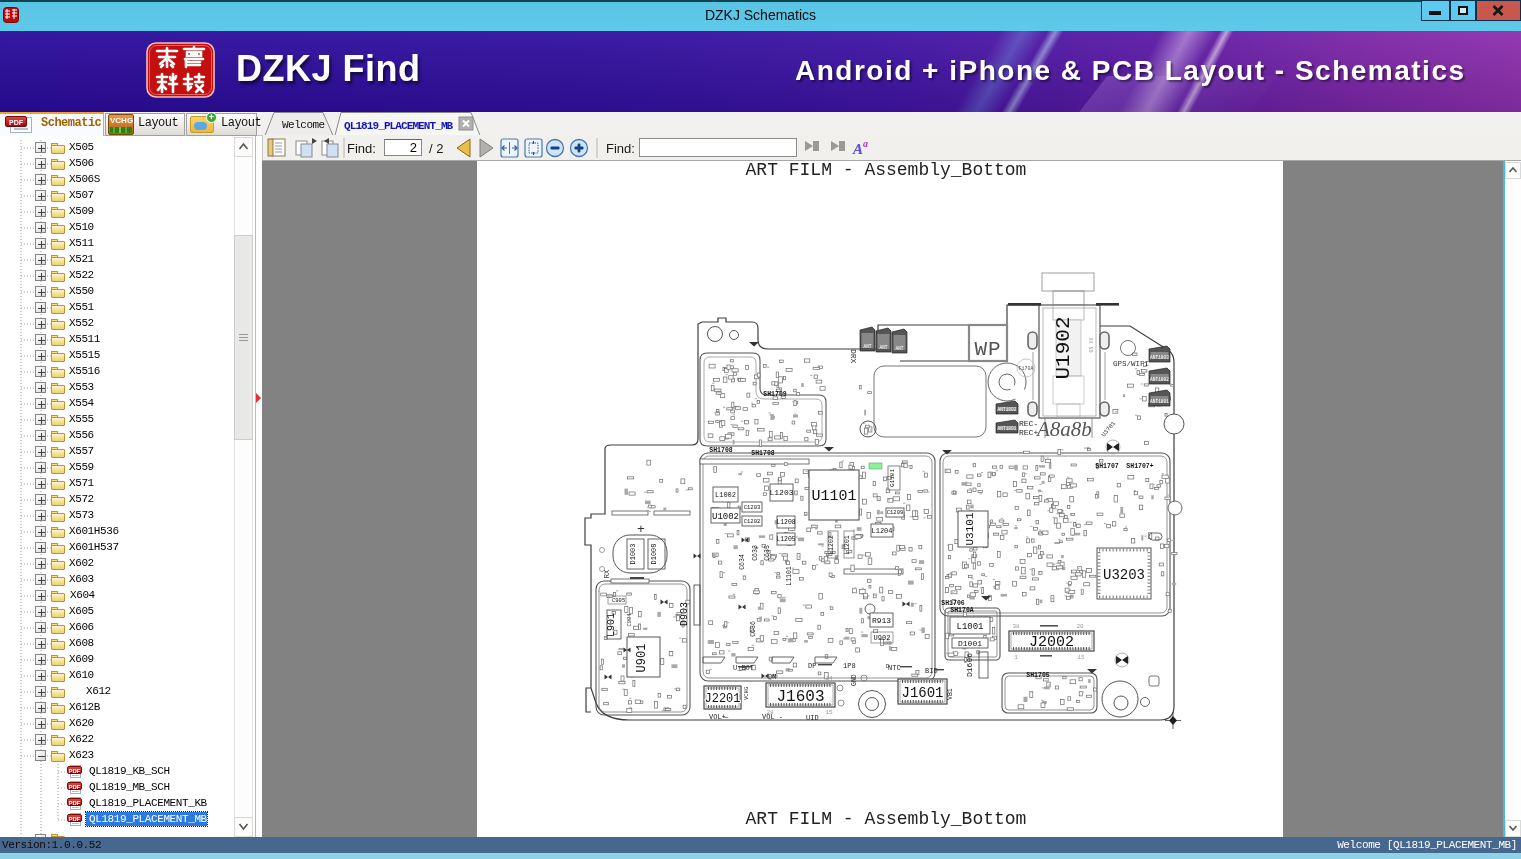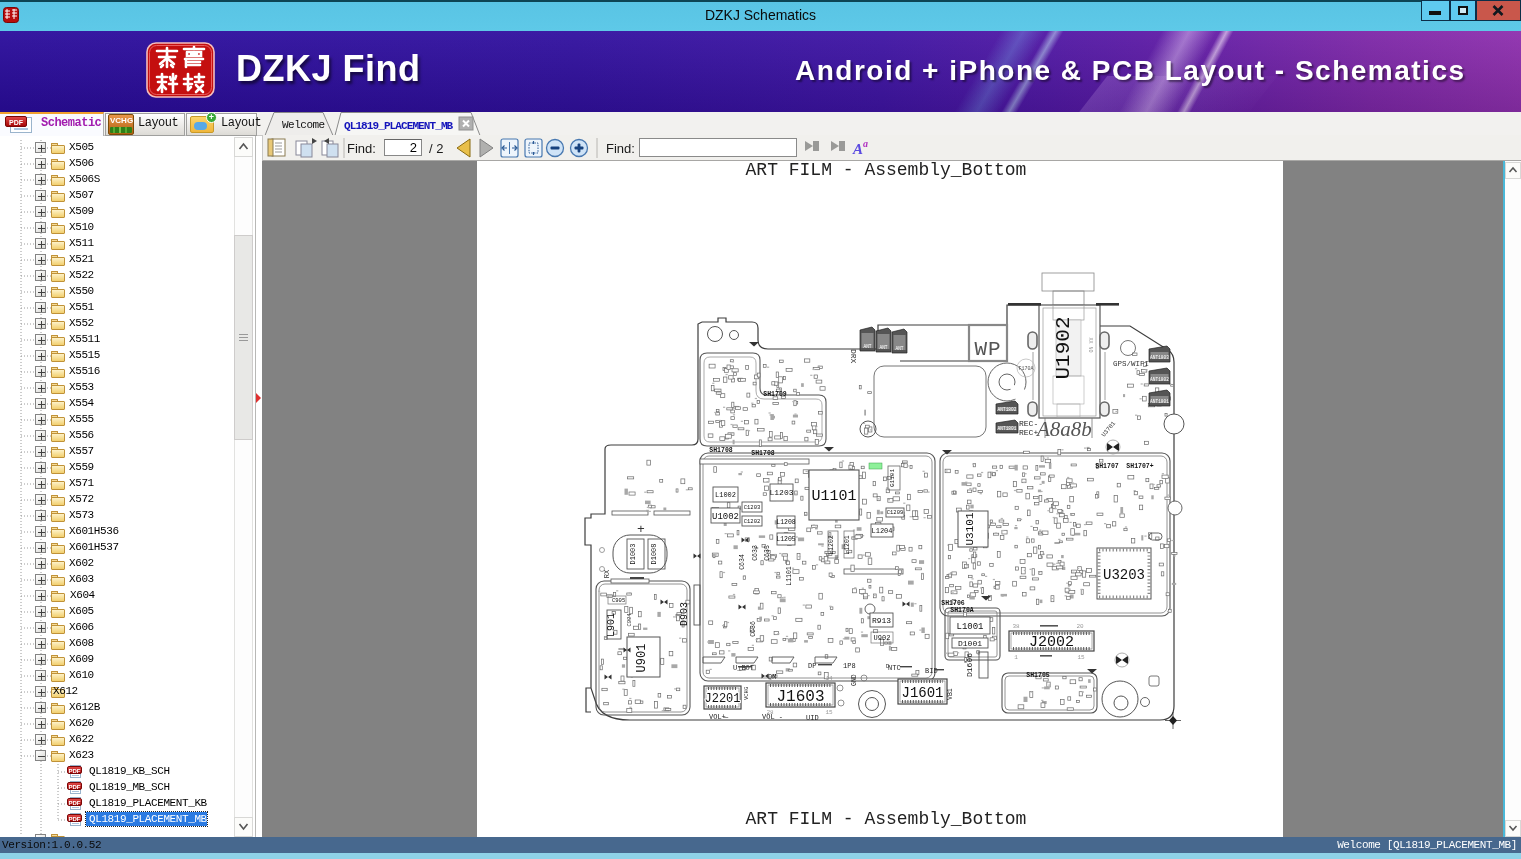--- a/index.html
+++ b/index.html
@@ -78,21 +78,21 @@
     <polyline points="57,43 50,50" fill="none" stroke="#fff" stroke-width="2.6" stroke-linecap="round"></polyline>
   </svg>
 <div class="abs" style="left:236px;top:48px;font-size:36px;font-weight:bold;color:#fff;letter-spacing:0.5px;text-shadow:2px 3px 3px rgba(0,0,0,0.55)">DZKJ Find</div>
 <div class="abs" style="left:795px;top:55px;width:620px;text-align:center;white-space:nowrap;font-size:28px;letter-spacing:1.5px;font-weight:bold;color:#fff;text-shadow:2px 2px 2px rgba(0,0,0,0.45)">Android + iPhone &amp; PCB Layout - Schematics</div>
 
 <div class="abs" style="left:0;top:112px;width:1521px;height:24px;background:#f2f1ef;border-bottom:1px solid #c8c7c5"></div>
 <div class="abs" style="left:0;top:112px;width:104px;height:24px;background:#fafbff;border-top:2.5px solid #f0a030;border-right:1px solid #b0b0b0"></div>
 <div class="abs" style="left:10px;top:117px;width:22px;height:16px;background:#fff;border:1px solid #9ab4cc"></div>
 <div class="abs" style="left:14px;top:128px;width:14px;height:1.5px;background:#aac4dd"></div>
 <div class="abs" style="left:5px;top:116px;width:22px;height:11px;background:linear-gradient(180deg,#e04848,#a80808);border:1px solid #7a0606;border-radius:2px;color:#fff;font:bold 7px 'Liberation Sans',sans-serif;text-align:center;line-height:11px">PDF</div>
-<div class="abs mono" style="left:41px;top:116px;font-size:12px;font-weight:bold;color:#a21caf;letter-spacing:-0.5px">Schematic</div>
+<div class="abs mono" style="left:41px;top:116px;font-size:12px;font-weight:bold;color:#a16207;letter-spacing:-0.5px">Schematic</div>
 <div class="abs" style="left:105px;top:113px;width:80px;height:23px;background:linear-gradient(180deg,#ffffff,#dddbd6);border:1px solid #a0a09e"></div>
 <div class="abs" style="left:108px;top:114px;width:26px;height:21px;background:linear-gradient(180deg,#e8964a,#b05f10);border:1px solid #7a4a08;border-radius:2px">
   <div class="abs" style="left:1px;top:1px;width:22px;height:9px;color:#fff;font:bold 8px 'Liberation Sans',sans-serif;text-align:center">VCHG</div>
   <div class="abs" style="left:1px;top:12px;width:22px;height:6px;background:linear-gradient(90deg,#2f7f17 0 3px,#55aa30 0 5px,#2f7f17 0 9px,#77c24a 0 11px,#2f7f17 0 15px,#55aa30 0 17px,#2f7f17 0);border-radius:1px"></div>
 </div>
 <div class="abs mono" style="left:138px;top:116px;font-size:12px;color:#111;letter-spacing:-0.5px">Layout</div>
 <div class="abs" style="left:186px;top:113px;width:71px;height:23px;background:linear-gradient(180deg,#ffffff,#dddbd6);border:1px solid #a0a09e"></div>
 <div class="abs" style="left:190px;top:116px;width:24px;height:17px;background:linear-gradient(180deg,#fbd46a,#f0b63c);border:1px solid #c99a28;border-radius:2px"></div>
 <div class="abs" style="left:194px;top:122px;width:13px;height:8px;background:#58a8e8;border-radius:4px"></div>
 <div class="abs" style="left:206px;top:112px;width:11px;height:11px;background:#38a838;border-radius:50%;border:1px solid #fff;color:#fff;font:bold 9px 'Liberation Sans',sans-serif;text-align:center;line-height:9px">+</div>
@@ -484,21 +484,21 @@
     </div>
     <div style="position:absolute;left:51px;top:535px;width:7px;height:3px;background:#f7dd9a;border:1px solid #c09238;border-bottom:none;border-radius:1px 1px 0 0"></div>
     <div style="position:absolute;left:51px;top:537px;width:14px;height:9px;background:linear-gradient(180deg,#fdf2c8,#f2cf6e);border:1px solid #c09238;border-radius:1px"></div>
     <div class="tl" style="left:69px;top:533px">X610</div>
     <div style="position:absolute;left:35px;top:550px;width:11px;height:11px;background:linear-gradient(135deg,#ffffff,#d8d8d4);border:1px solid #848484;box-sizing:border-box">
       <div style="position:absolute;left:2px;top:4.5px;width:6.5px;height:1.5px;background:#404040"></div>
       <div style="position:absolute;left:4.5px;top:2px;width:1.5px;height:6.5px;background:#404040"></div>
     </div>
     <div style="position:absolute;left:51px;top:551px;width:7px;height:3px;background:#f7dd9a;border:1px solid #c09238;border-bottom:none;border-radius:1px 1px 0 0"></div>
     <div style="position:absolute;left:51px;top:553px;width:14px;height:9px;background:linear-gradient(180deg,#fdf2c8,#f2cf6e);border:1px solid #c09238;border-radius:1px"></div>
-    <div class="tl" style="left:53px;top:549px">X612</div>
+    <div class="tl" style="left:86px;top:549px">X612</div>
     <div style="position:absolute;left:35px;top:566px;width:11px;height:11px;background:linear-gradient(135deg,#ffffff,#d8d8d4);border:1px solid #848484;box-sizing:border-box">
       <div style="position:absolute;left:2px;top:4.5px;width:6.5px;height:1.5px;background:#404040"></div>
       <div style="position:absolute;left:4.5px;top:2px;width:1.5px;height:6.5px;background:#404040"></div>
     </div>
     <div style="position:absolute;left:51px;top:567px;width:7px;height:3px;background:#f7dd9a;border:1px solid #c09238;border-bottom:none;border-radius:1px 1px 0 0"></div>
     <div style="position:absolute;left:51px;top:569px;width:14px;height:9px;background:linear-gradient(180deg,#fdf2c8,#f2cf6e);border:1px solid #c09238;border-radius:1px"></div>
     <div class="tl" style="left:69px;top:565px">X612B</div>
     <div style="position:absolute;left:35px;top:582px;width:11px;height:11px;background:linear-gradient(135deg,#ffffff,#d8d8d4);border:1px solid #848484;box-sizing:border-box">
       <div style="position:absolute;left:2px;top:4.5px;width:6.5px;height:1.5px;background:#404040"></div>
       <div style="position:absolute;left:4.5px;top:2px;width:1.5px;height:6.5px;background:#404040"></div>

